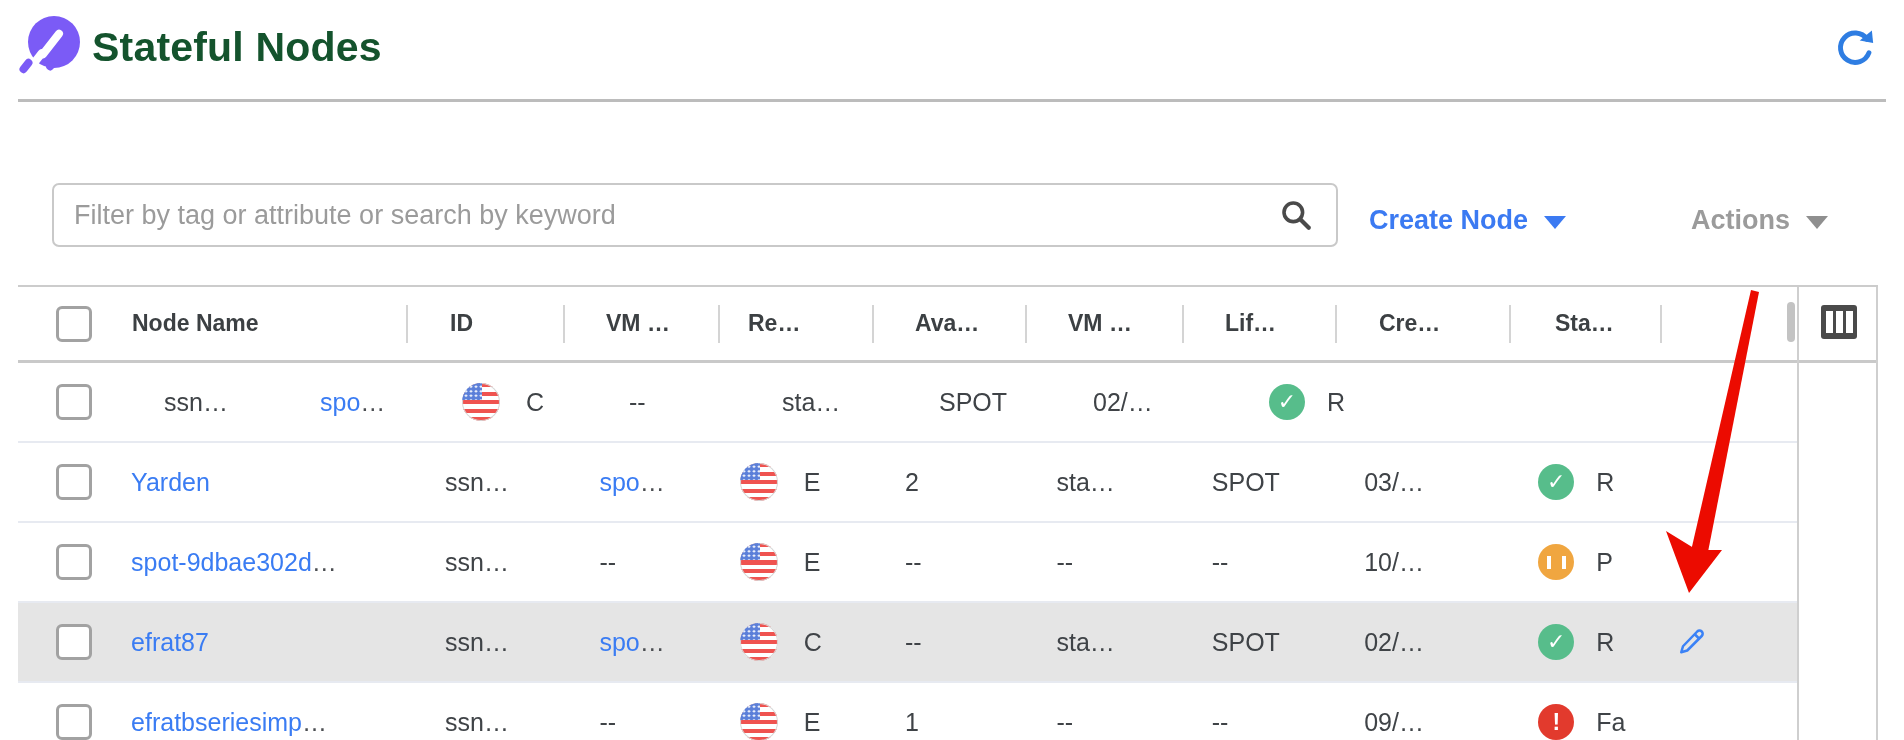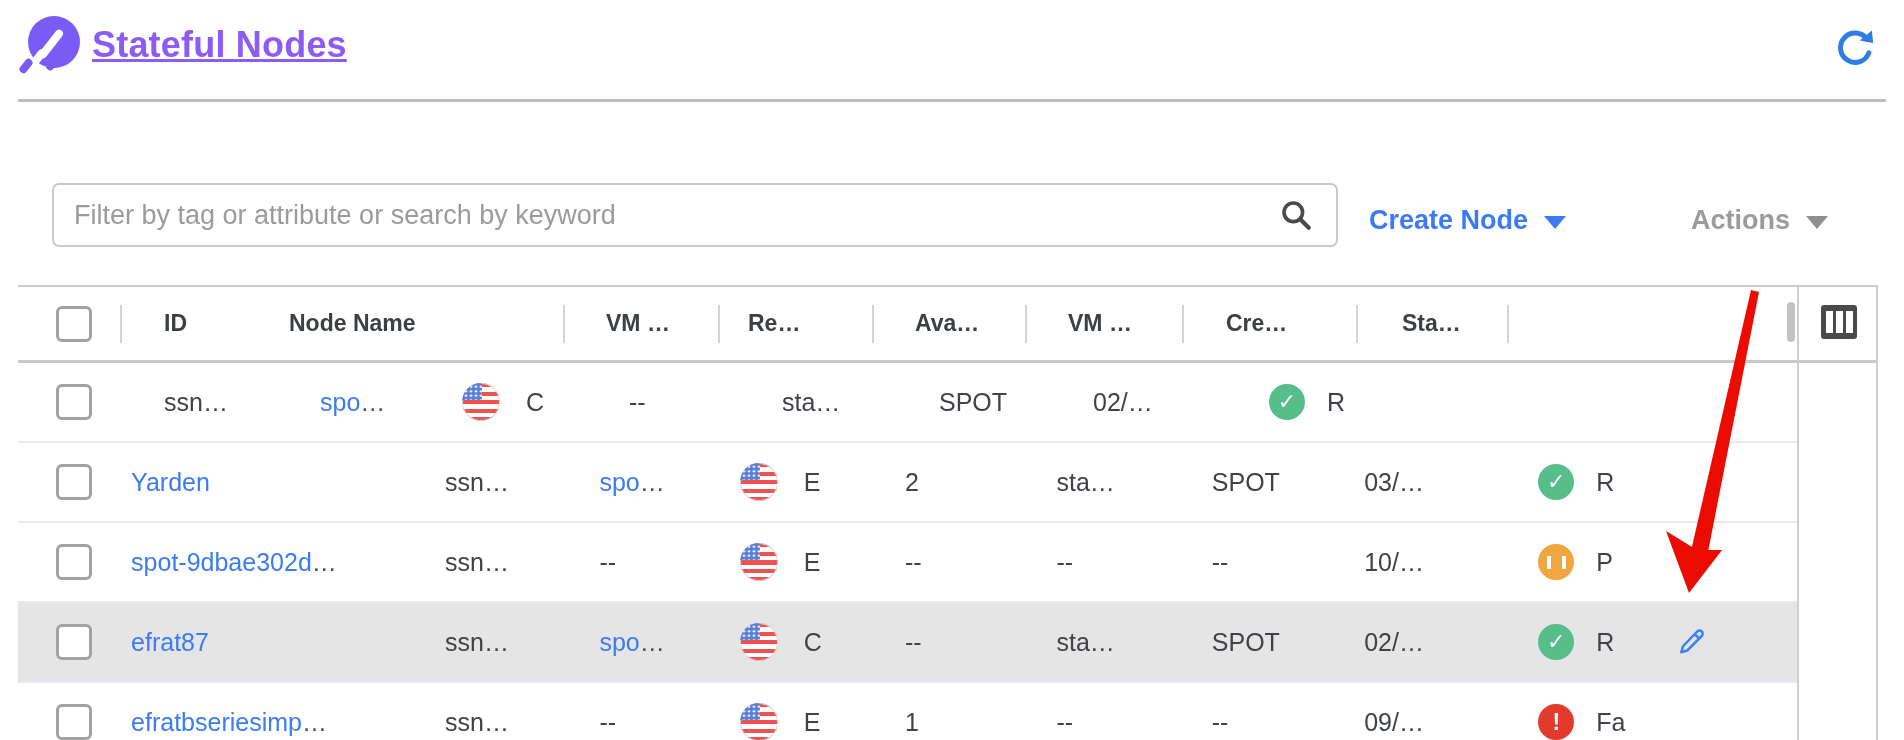--- a/index.html
+++ b/index.html
@@ -8,21 +8,21 @@
 
   
   .logo{position:absolute;left:22px;top:16px;width:58px;height:58px;}
   .logo .ball{position:absolute;left:6px;top:0;width:52px;height:52px;border-radius:50%;background:#7b5bf6;}
   .logo .slash{position:absolute;background:#fff;border-radius:5px;transform:rotate(-52deg);}
   .logo .s1{width:34px;height:8px;left:12px;top:24px;}
   .logo .s2{width:20px;height:8px;left:6px;top:38px;}
   .logo .nub{position:absolute;background:#7b5bf6;border-radius:5px;transform:rotate(-52deg);}
   .logo .n1{width:16px;height:8px;left:-4px;top:46px;}
   .logo .n2{width:9px;height:8px;left:24px;top:46px;}
-  .page-title{position:absolute;left:92px;top:24px;font-size:36px;font-weight:700;color:#8b5cf6;letter-spacing:.2px;text-decoration:underline;}
+  .page-title{position:absolute;left:92px;top:24px;font-size:41px;font-weight:700;color:#14532d;letter-spacing:.2px;}
   .refresh-btn{position:absolute;left:1833px;top:26px;width:44px;height:44px;cursor:pointer;background:none;border:none;padding:0;}
   .title-divider{position:absolute;left:18px;top:99px;width:1868px;height:3px;background:#bcbcbc;}
 
   
   .filter-box{position:absolute;left:18px;top:183px;width:1286px;height:64px;margin-left:34px;}
   .filter-input{width:100%;height:100%;box-sizing:border-box;border:2px solid #c9c9c9;border-radius:7px;
       padding:0 70px 0 20px;font-size:27px;color:#4a4a4a;font-family:inherit;outline:none;}
   .filter-input::placeholder{color:#9b9b9b;}
   .search-ic{position:absolute;right:24px;top:14px;width:36px;height:36px;pointer-events:none;}
   .menu-btn{position:absolute;top:196px;height:48px;display:flex;align-items:center;gap:16px;cursor:pointer;
@@ -121,26 +121,27 @@
     <span class="lbl">Actions</span>
     <span class="caret"></span>
   </button>
 
   <div class="table">
     <div class="thead" id="thead">
       <div class="th c-check">
         <span class="checkbox"></span>
       </div>
 
-    <div class="th c-id sep">ID</div>
-        <div class="th c-name">Node Name</div>
+    <div class="th c-name">Node Name</div>
+        <div class="th c-id sep">ID</div>
         <div class="th c-vm sep">VM …</div>
         <div class="th c-region sep">Re…</div>
         <div class="th c-az sep">Ava…</div>
         <div class="th c-vmstate sep">VM …</div>
+        <div class="th c-life sep">Lif…</div>
         <div class="th c-created sep">Cre…</div>
         <div class="th c-status sep">Sta…</div>
         <div class="th c-actions sep"></div>
       </div>
     <div id="tbody">
         <div class="tr">
     <div class="td c-check">
             <span class="checkbox"></span>
           </div>
     <div class="td c-id">

